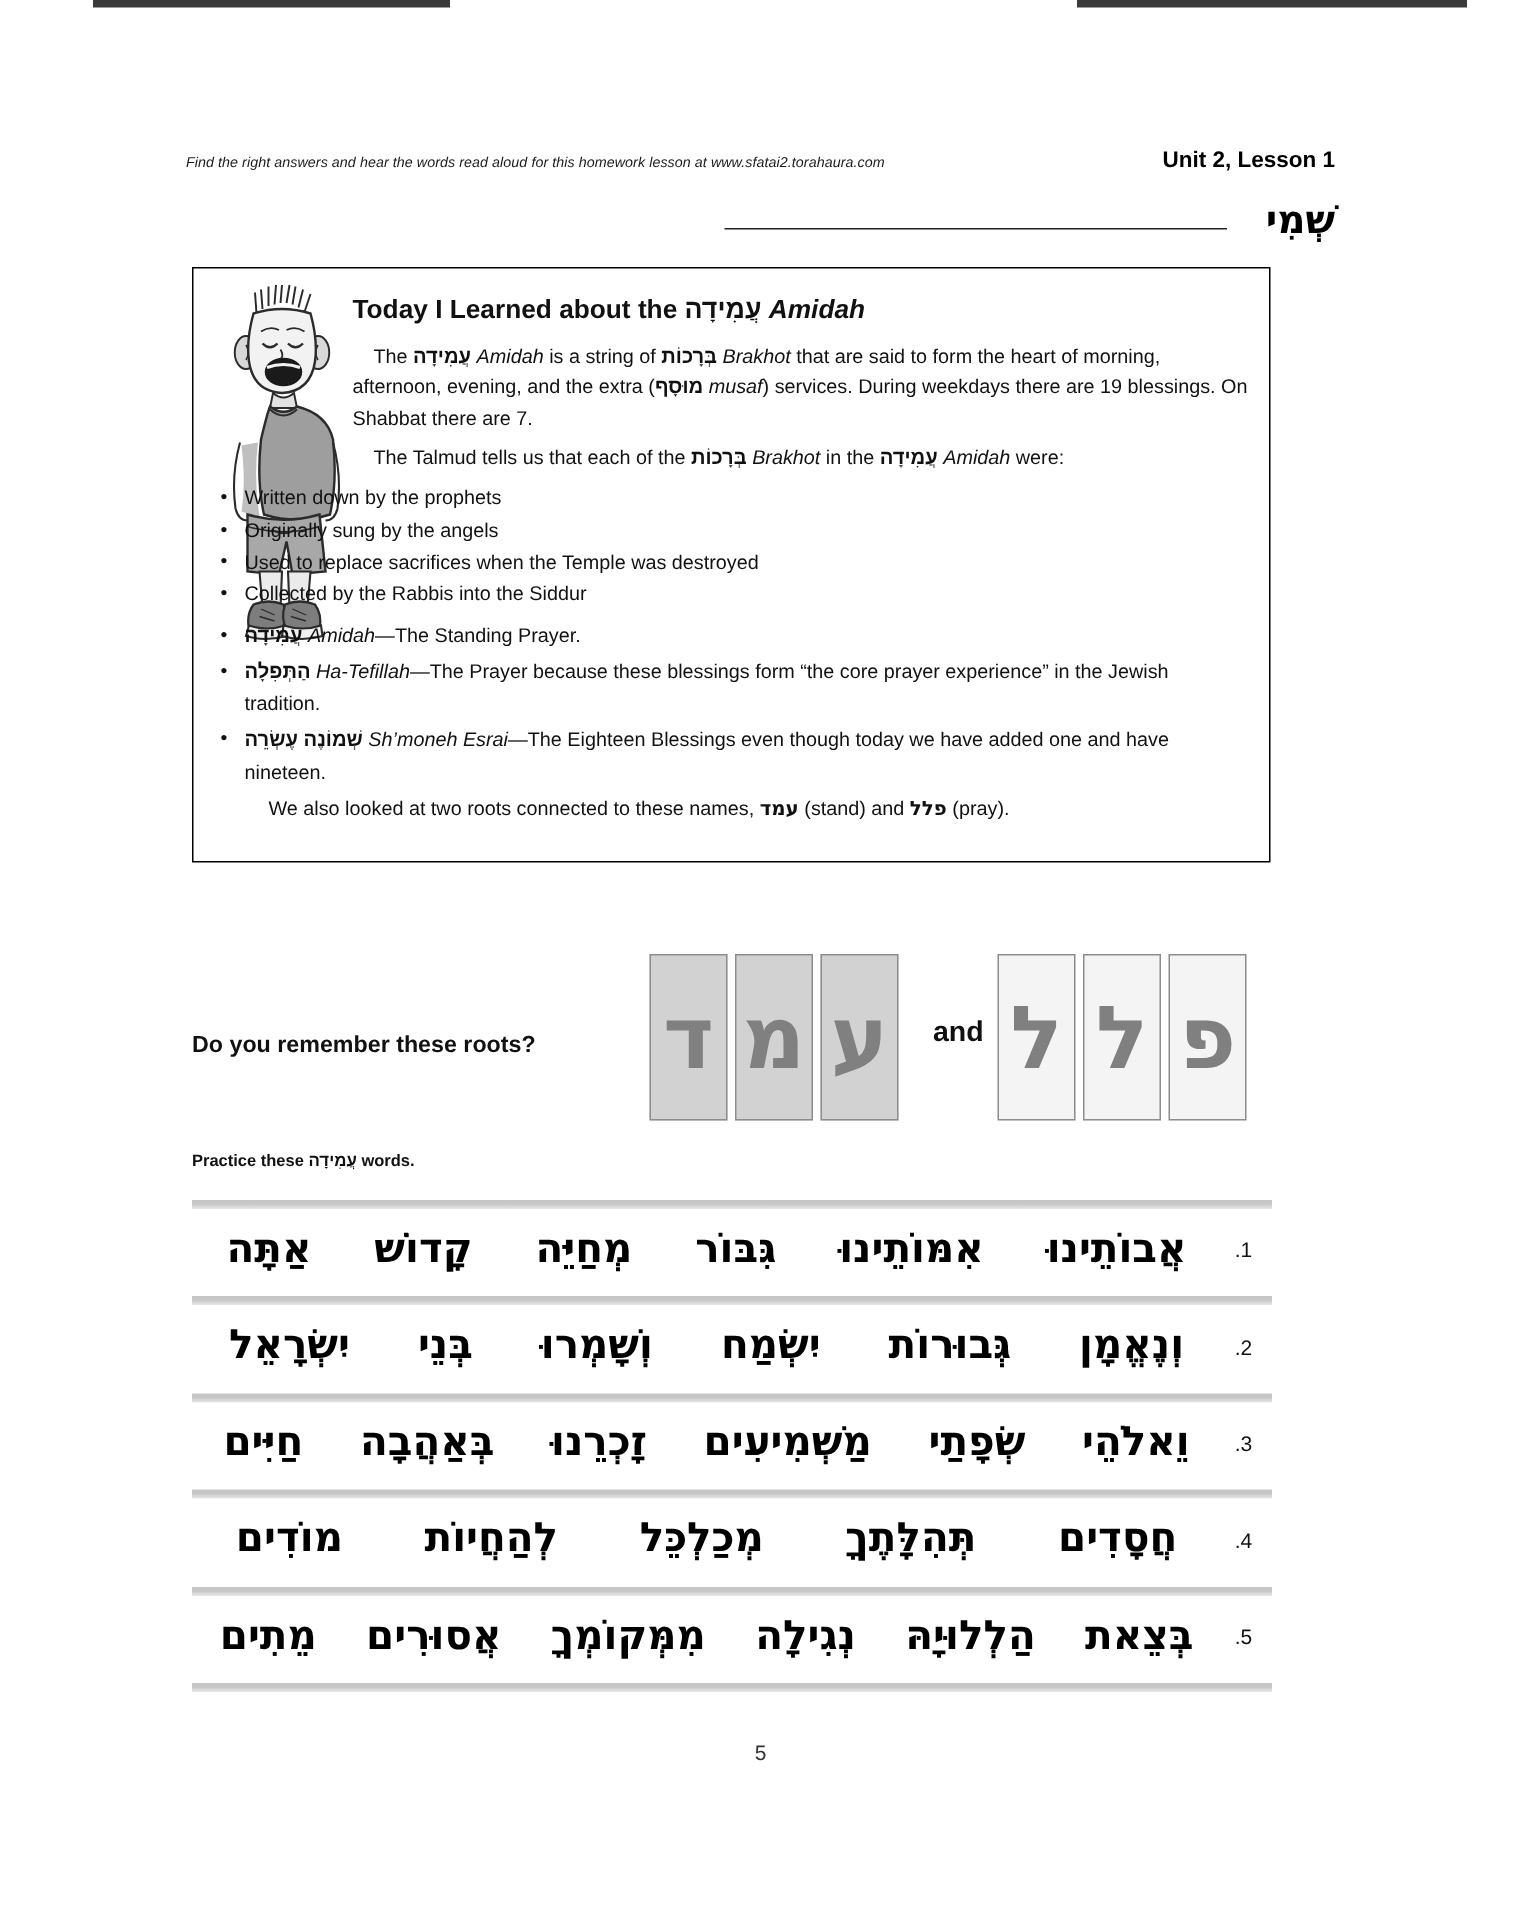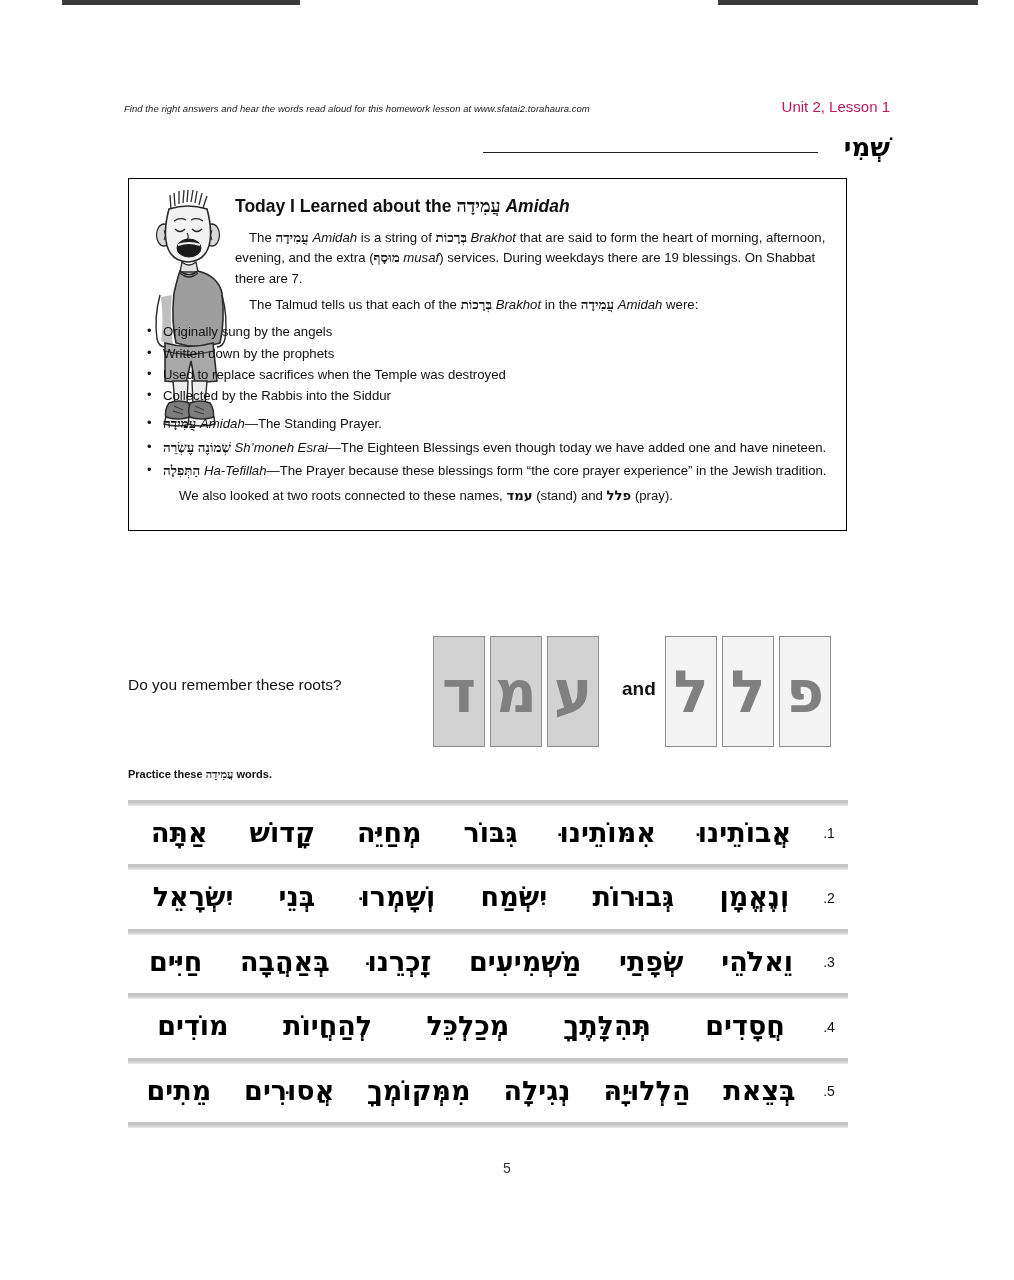--- a/index.html
+++ b/index.html
@@ -38,22 +38,22 @@
   }
   .header-note {
     font-size: 9.5px;
     font-style: italic;
     color: #1a1a1a;
     letter-spacing: 0.05px;
     white-space: nowrap;
   }
   .header-unit {
     font-size: 15px;
-    font-weight: normal;
-    color: #be185d;
+    font-weight: bold;
+    color: #000000;
     white-space: nowrap;
   }
 
   
   .name-row {
     position: absolute;
     top: 134px;
     left: 124px;
     right: 124px;
     display: flex;
@@ -87,21 +87,21 @@
     box-sizing: border-box;
     padding: 16px 14px 14px 14px;
   }
   .learned-title {
     font-size: 17.5px;
     font-weight: bold;
     margin: 0 0 10px 92px;
     line-height: 1.25;
   }
   .heb {
-    font-family: Liberation Serif, serif;
+    font-family: Liberation Sans, sans-serif;
     font-weight: bold;
     direction: rtl;
     unicode-bidi: isolate;
     font-size: 1.02em;
     text-align: center;
   }
   .heb-plain {
     font-family: "DejaVu Sans", sans-serif;
     font-weight: bold;
     direction: rtl;
@@ -159,23 +159,23 @@
   .roots-row {
     position: absolute;
     top: 636px;
     left: 128px;
     width: 720px;
     height: 112px;
   }
   .roots-question {
     position: absolute;
     left: 0;
-    top: 40px;
+    top: 52px;
     font-size: 15.5px;
-    font-weight: normal;
+    font-weight: bold;
   }
   .tile-group {
     position: absolute;
     top: 0;
     display: flex;
     gap: 5px;
     direction: rtl;
   }
   .tile-group.g1 { left: 305px; }
   .tile-group.g2 { left: 537px; }
@@ -347,31 +347,31 @@
     <span>Today I Learned about the </span><span class="heb">עֲמִידָה</span> <span class="ital">Amidah</span>
   </div>
 
   <div class="indent-block">
     <p class="body-text text-indent"><span>The </span><span class="heb">עֲמִידָה</span> <span class="ital">Amidah</span><span> is a string of </span><span class="heb">בְּרָכוֹת</span> <span class="ital">Brakhot</span><span> that are said to form the heart of morning, afternoon, evening, and the extra (</span><span class="heb">מוּסָף</span> <span class="ital">musaf</span><span>) services. During weekdays there are 19 blessings. On Shabbat there are 7.</span></p>
 
     <p class="body-text text-indent"><span>The Talmud tells us that each of the </span><span class="heb">בְּרָכוֹת</span> <span class="ital">Brakhot</span><span> in the </span><span class="heb">עֲמִידָה</span> <span class="ital">Amidah</span><span> were:</span></p>
   </div>
 
   <ul class="plain-list sub-bullets">
+    <li><span>Written down by the prophets</span></li>
     <li><span>Originally sung by the angels</span></li>
-    <li><span>Written down by the prophets</span></li>
     <li><span>Used to replace sacrifices when the Temple was destroyed</span></li>
     <li><span>Collected by the Rabbis into the Siddur</span></li>
   </ul>
 
 
   <ul class="plain-list name-bullets">
     <li><span class="heb">עֲמִידָה</span> <span class="ital">Amidah</span><span>—The Standing Prayer.</span></li>
+    <li><span class="heb">הַתְּפִלָה</span> <span class="ital">Ha-Tefillah</span><span>—The Prayer because these blessings form “the core prayer experience” in the Jewish tradition.</span></li>
     <li><span class="heb">שְׁמוֹנֶה עֶשְׂרֵה</span> <span class="ital">Sh’moneh Esrai</span><span>—The Eighteen Blessings even though today we have added one and have nineteen.</span></li>
-    <li><span class="heb">הַתְּפִלָה</span> <span class="ital">Ha-Tefillah</span><span>—The Prayer because these blessings form “the core prayer experience” in the Jewish tradition.</span></li>
   </ul>
 
   <p class="closing-line"><span>We also looked at two roots connected to these names, </span><span class="heb-plain">עמד</span><span> (stand) and </span><span class="heb-plain">פלל</span><span> (pray).</span></p>
 </div>
 
 <div class="roots-row">
   <div class="roots-question">Do you remember these roots?</div>
 
   <div class="tile-group g1">
     <div class="tile shade-dark">ע</div>

